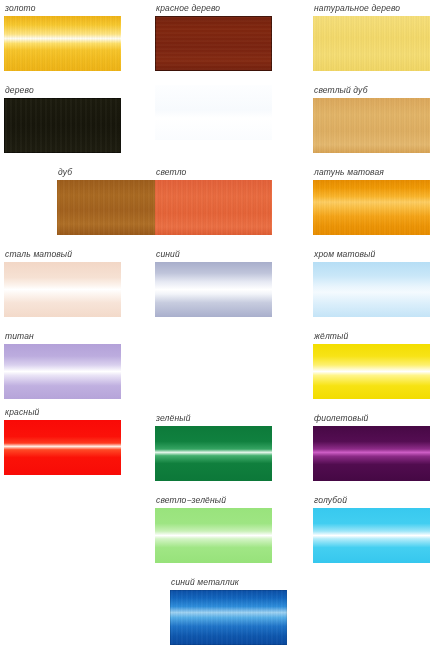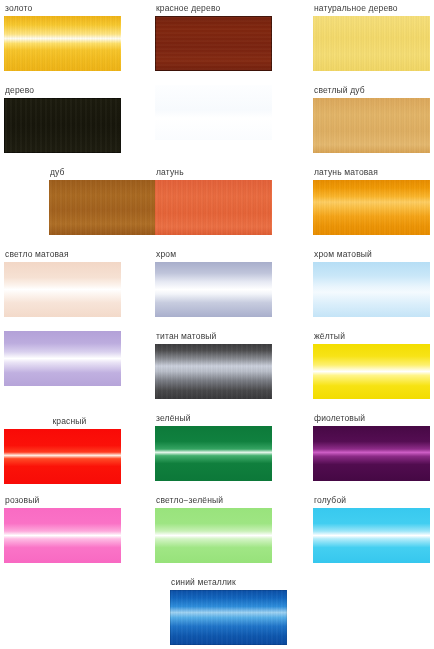--- a/index.html
+++ b/index.html
@@ -10,20 +10,21 @@
   body {
     width: 434px;
     height: 649px;
     overflow: hidden;
     font-family: "Liberation Sans", "DejaVu Sans", sans-serif;
   }
   #grid {
     position: relative;
     width: 400px;
     height: 649px;
+    font-style: italic;
   }
   .cell {
     position: absolute;
     width: 130px;
   }
   .cell-label {
     font-size: 8.5px;
     line-height: 11px;
     color: #3a3a3a;
     letter-spacing: 0.15px;
@@ -98,78 +99,69 @@
     </div>
     <div class="cell" style="left: 155px; top: 85px;">
       <div class="swatch" style="background: linear-gradient(rgb(253, 254, 255) 0%, rgb(247, 250, 253) 45%, rgb(255, 255, 255) 60%, rgb(250, 252, 254) 100%);"></div>
     </div>
     <div class="cell" style="left: 313px; top: 85px;">
       <div class="cell-label">светлый дуб</div>
       <div class="swatch" style="background: linear-gradient(rgb(221, 169, 92) 0%, rgb(227, 181, 104) 30%, rgb(223, 175, 98) 60%, rgb(229, 185, 111) 85%, rgb(217, 164, 85) 100%);">
         <div class="grain grain-v"></div>
       </div>
     </div>
-    <div class="cell" style="left: 8px; top: 167px; padding-left: 41px;">
+    <div class="cell" style="left: 16px; top: 167px; padding-left: 41px;">
       <div class="cell-label">дуб</div>
       <div class="swatch" style="background: linear-gradient(rgb(158, 94, 28) 0%, rgb(170, 106, 34) 28%, rgb(163, 98, 30) 55%, rgb(175, 111, 38) 80%, rgb(154, 90, 26) 100%);">
         <div class="grain grain-v"></div>
       </div>
     </div>
     <div class="cell" style="left: 155px; top: 167px;">
-      <div class="cell-label">латунь</div>
+      <div class="cell-label">светло</div>
       <div class="swatch" style="background: linear-gradient(rgb(228, 98, 58) 0%, rgb(234, 108, 64) 30%, rgb(230, 100, 56) 60%, rgb(236, 112, 68) 85%, rgb(224, 94, 52) 100%);">
         <div class="grain grain-v"></div>
       </div>
     </div>
     <div class="cell" style="left: 313px; top: 167px;">
       <div class="cell-label">латунь матовая</div>
       <div class="swatch" style="background: linear-gradient(rgb(233, 142, 0) 0%, rgb(241, 154, 5) 14%, rgb(251, 182, 44) 30%, rgb(255, 207, 99) 40%, rgb(252, 192, 68) 50%, rgb(246, 165, 23) 66%, rgb(238, 149, 5) 84%, rgb(233, 142, 0) 100%);">
         <div class="grain grain-v"></div>
       </div>
     </div>
     <div class="cell" style="left: 4px; top: 249px;">
-      <div class="cell-label">светло матовая</div>
+      <div class="cell-label">сталь матовый</div>
       <div class="swatch" style="background: linear-gradient(rgb(242, 215, 198) 0%, rgb(246, 225, 211) 28%, rgb(252, 243, 236) 42%, rgb(255, 255, 255) 50%, rgb(253, 246, 241) 58%, rgb(247, 228, 216) 74%, rgb(243, 218, 202) 100%);"></div>
     </div>
     <div class="cell" style="left: 155px; top: 249px;">
-      <div class="cell-label">хром</div>
+      <div class="cell-label">синий</div>
       <div class="swatch" style="background: linear-gradient(rgb(168, 174, 203) 0%, rgb(191, 196, 218) 20%, rgb(230, 233, 243) 36%, rgb(255, 255, 255) 50%, rgb(242, 244, 249) 58%, rgb(199, 204, 223) 74%, rgb(169, 175, 204) 100%);"></div>
     </div>
     <div class="cell" style="left: 313px; top: 249px;">
       <div class="cell-label">хром матовый</div>
       <div class="swatch" style="background: linear-gradient(rgb(182, 222, 245) 0%, rgb(201, 231, 248) 25%, rgb(233, 245, 253) 45%, rgb(244, 250, 254) 55%, rgb(220, 239, 251) 75%, rgb(196, 228, 247) 100%);"></div>
     </div>
     <div class="cell" style="left: 4px; top: 331px;">
+      <div class="cell-label">титан</div>
       <div class="swatch" style="background: linear-gradient(rgb(179, 161, 216) 0%, rgb(188, 172, 222) 22%, rgb(217, 208, 238) 38%, rgb(255, 255, 255) 50%, rgb(234, 228, 246) 57%, rgb(192, 176, 224) 76%, rgb(182, 164, 217) 100%);"></div>
-    </div>
-    <div class="cell" style="left: 155px; top: 331px;">
-      <div class="cell-label">титан матовый</div>
-      <div class="swatch" style="background: linear-gradient(rgb(60, 60, 62) 0%, rgb(78, 78, 80) 12%, rgb(143, 146, 153) 28%, rgb(204, 209, 221) 40%, rgb(185, 190, 201) 50%, rgb(124, 127, 135) 66%, rgb(74, 74, 76) 84%, rgb(57, 57, 59) 100%);">
-        <div class="grain grain-v"></div>
-      </div>
     </div>
     <div class="cell" style="left: 313px; top: 331px;">
       <div class="cell-label">жёлтый</div>
       <div class="swatch" style="background: linear-gradient(rgb(243, 222, 0) 0%, rgb(247, 227, 22) 22%, rgb(253, 240, 110) 38%, rgb(255, 255, 255) 50%, rgb(255, 245, 138) 57%, rgb(247, 227, 19) 76%, rgb(242, 220, 0) 100%);"></div>
     </div>
-    <div class="cell" style="left: 4px; top: 416px; text-align: center;">
+    <div class="cell" style="left: 4px; top: 407px;">
       <div class="cell-label">красный</div>
       <div class="swatch" style="background: linear-gradient(rgb(249, 10, 7) 0%, rgb(251, 17, 9) 30%, rgb(254, 59, 32) 42%, rgb(255, 239, 228) 48%, rgb(255, 74, 38) 54%, rgb(251, 18, 8) 68%, rgb(248, 11, 7) 100%);"></div>
     </div>
     <div class="cell" style="left: 155px; top: 413px;">
       <div class="cell-label">зелёный</div>
       <div class="swatch" style="background: linear-gradient(rgb(13, 122, 58) 0%, rgb(16, 129, 63) 28%, rgb(53, 164, 98) 42%, rgb(227, 246, 233) 48%, rgb(68, 176, 110) 54%, rgb(16, 127, 61) 68%, rgb(12, 120, 57) 100%);"></div>
     </div>
     <div class="cell" style="left: 313px; top: 413px;">
       <div class="cell-label">фиолетовый</div>
       <div class="swatch" style="background: linear-gradient(rgb(71, 9, 69) 0%, rgb(84, 13, 82) 28%, rgb(142, 44, 137) 42%, rgb(206, 94, 198) 48%, rgb(140, 43, 135) 55%, rgb(81, 12, 79) 70%, rgb(69, 8, 68) 100%);"></div>
-    </div>
-    <div class="cell" style="left: 4px; top: 495px;">
-      <div class="cell-label">розовый</div>
-      <div class="swatch" style="background: linear-gradient(rgb(249, 107, 195) 0%, rgb(250, 114, 198) 28%, rgb(253, 168, 219) 42%, rgb(255, 255, 255) 50%, rgb(254, 188, 228) 56%, rgb(250, 116, 199) 72%, rgb(248, 105, 194) 100%);"></div>
     </div>
     <div class="cell" style="left: 155px; top: 495px;">
       <div class="cell-label">светло−зелёный</div>
       <div class="swatch" style="background: linear-gradient(rgb(153, 227, 124) 0%, rgb(158, 229, 131) 28%, rgb(200, 240, 182) 42%, rgb(255, 255, 255) 50%, rgb(212, 244, 198) 56%, rgb(160, 230, 133) 72%, rgb(151, 226, 122) 100%);"></div>
     </div>
     <div class="cell" style="left: 313px; top: 495px;">
       <div class="cell-label">голубой</div>
       <div class="swatch" style="background: linear-gradient(rgb(56, 201, 239) 0%, rgb(65, 206, 241) 28%, rgb(156, 229, 248) 42%, rgb(255, 255, 255) 50%, rgb(180, 236, 250) 56%, rgb(68, 207, 241) 72%, rgb(54, 199, 238) 100%);"></div>
     </div>
     <div class="cell" style="left: 155px; top: 577px; margin-left: 15px;">

